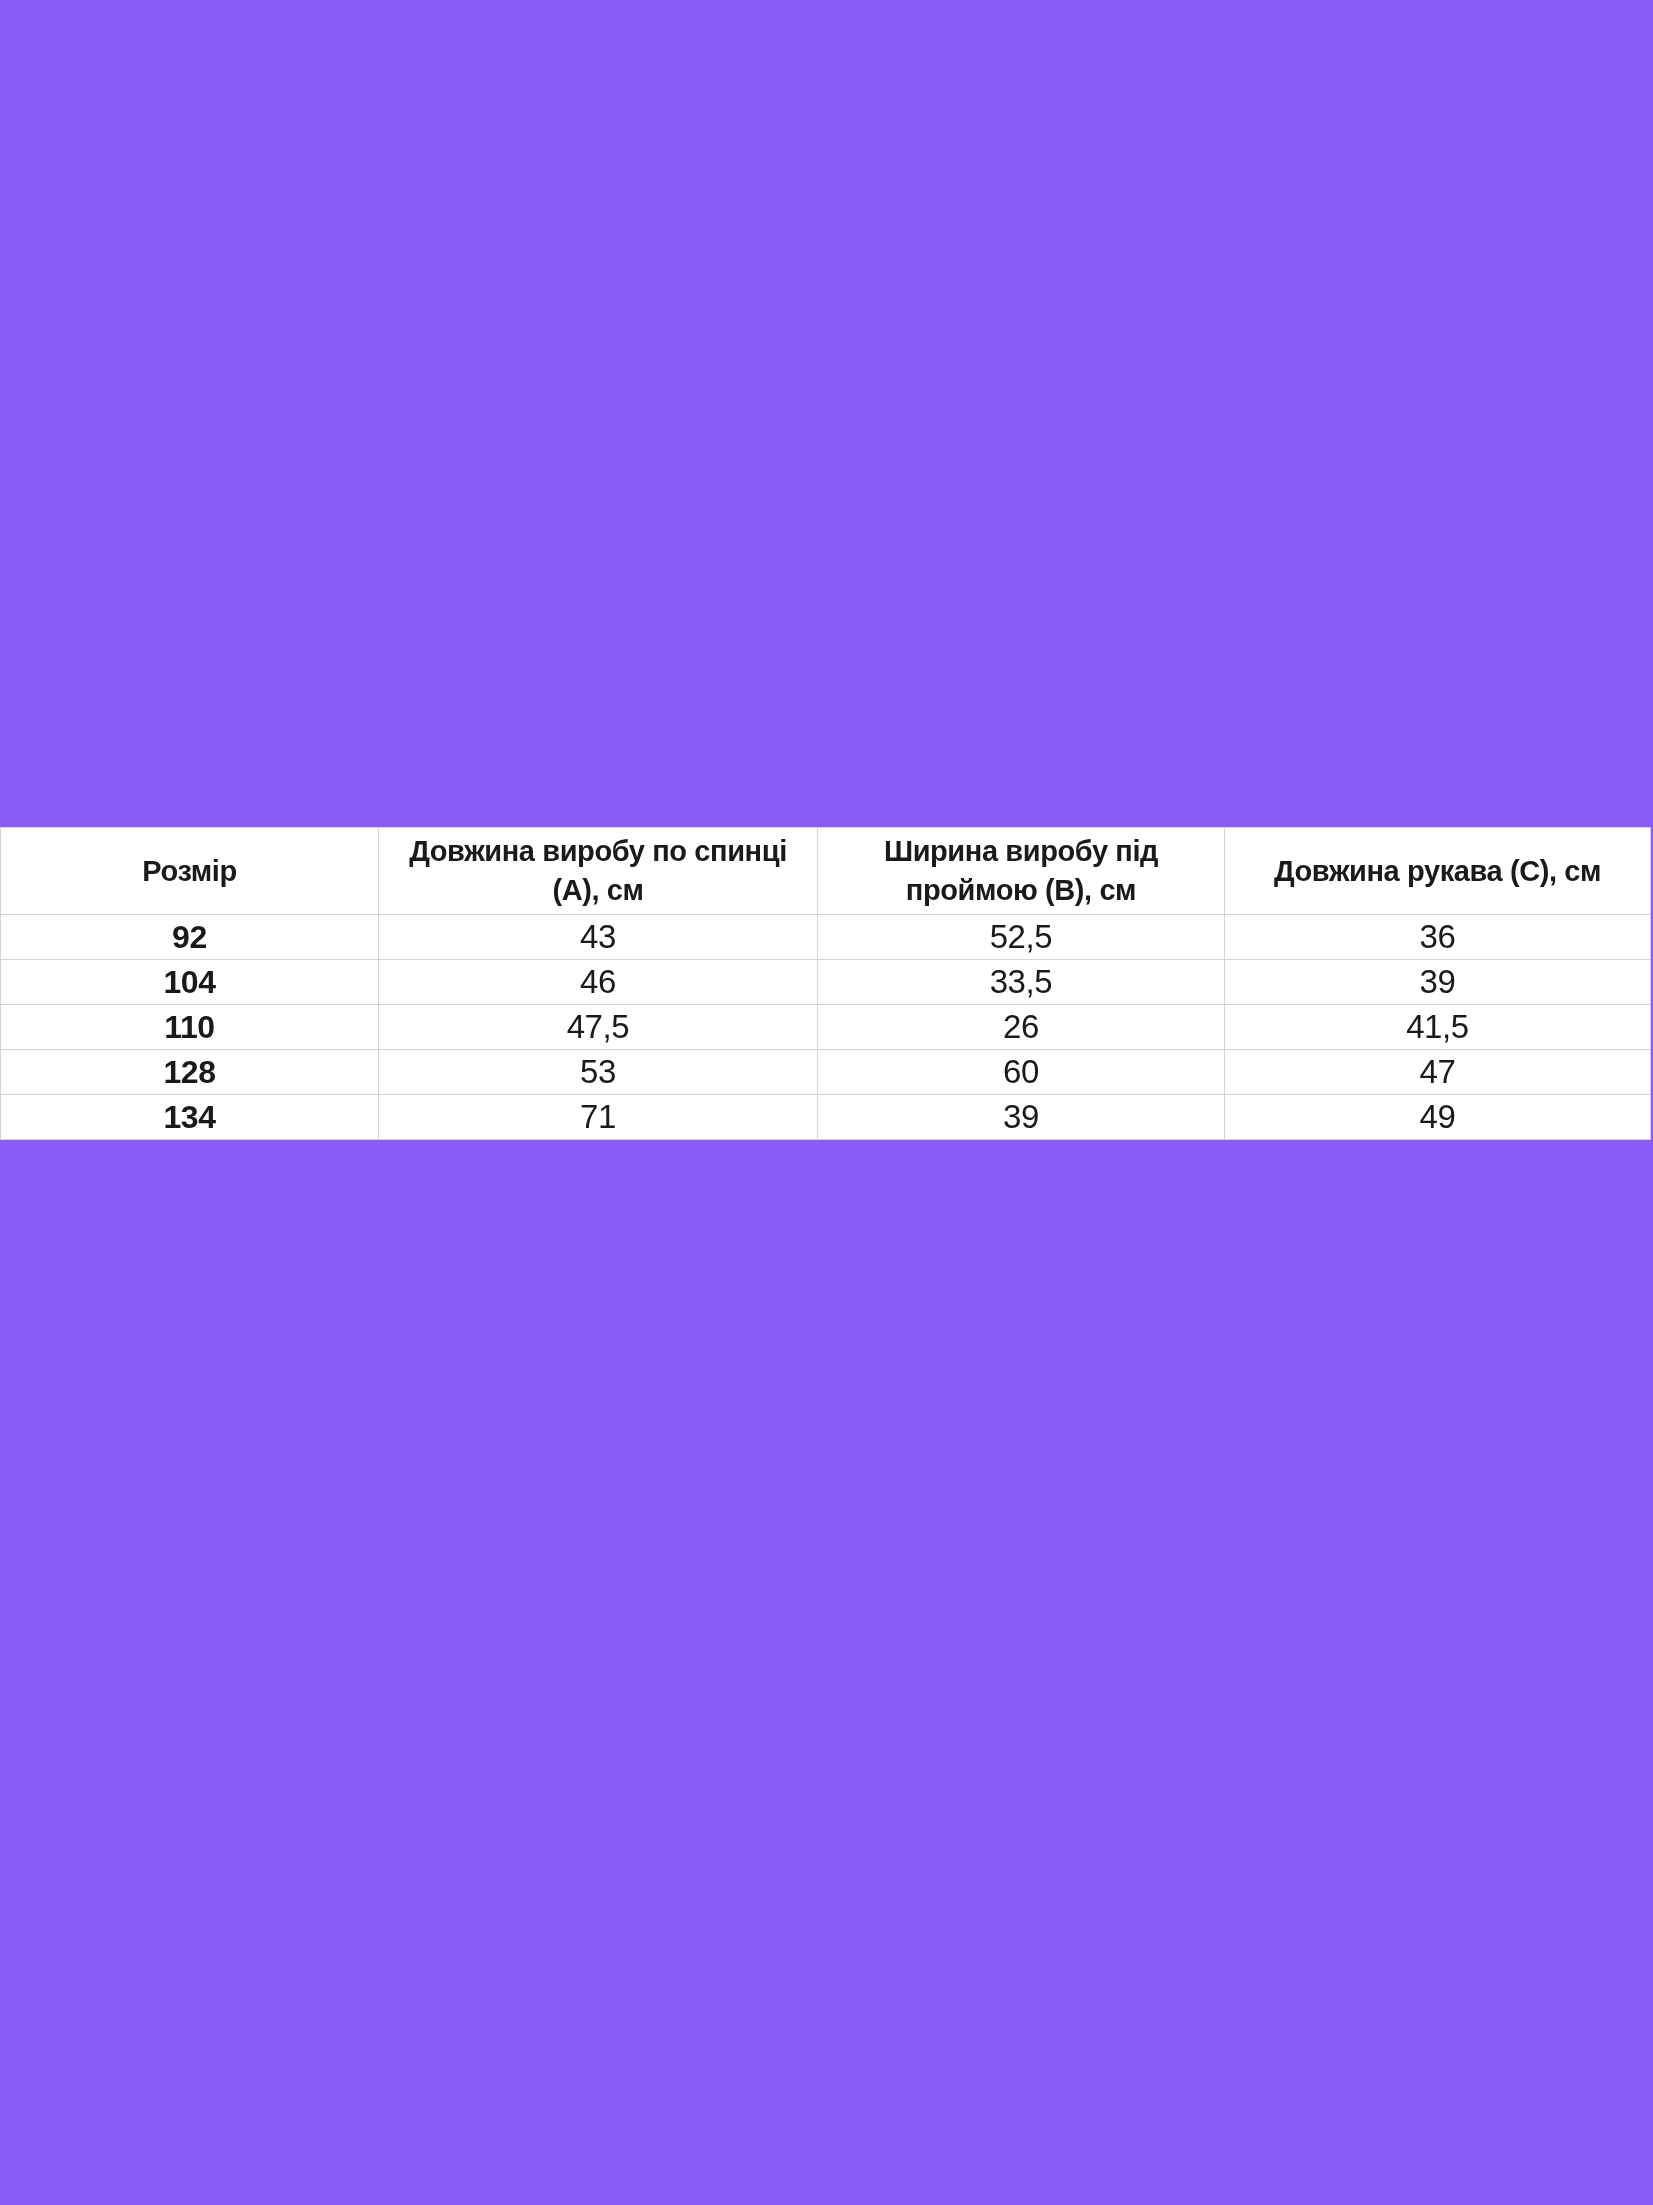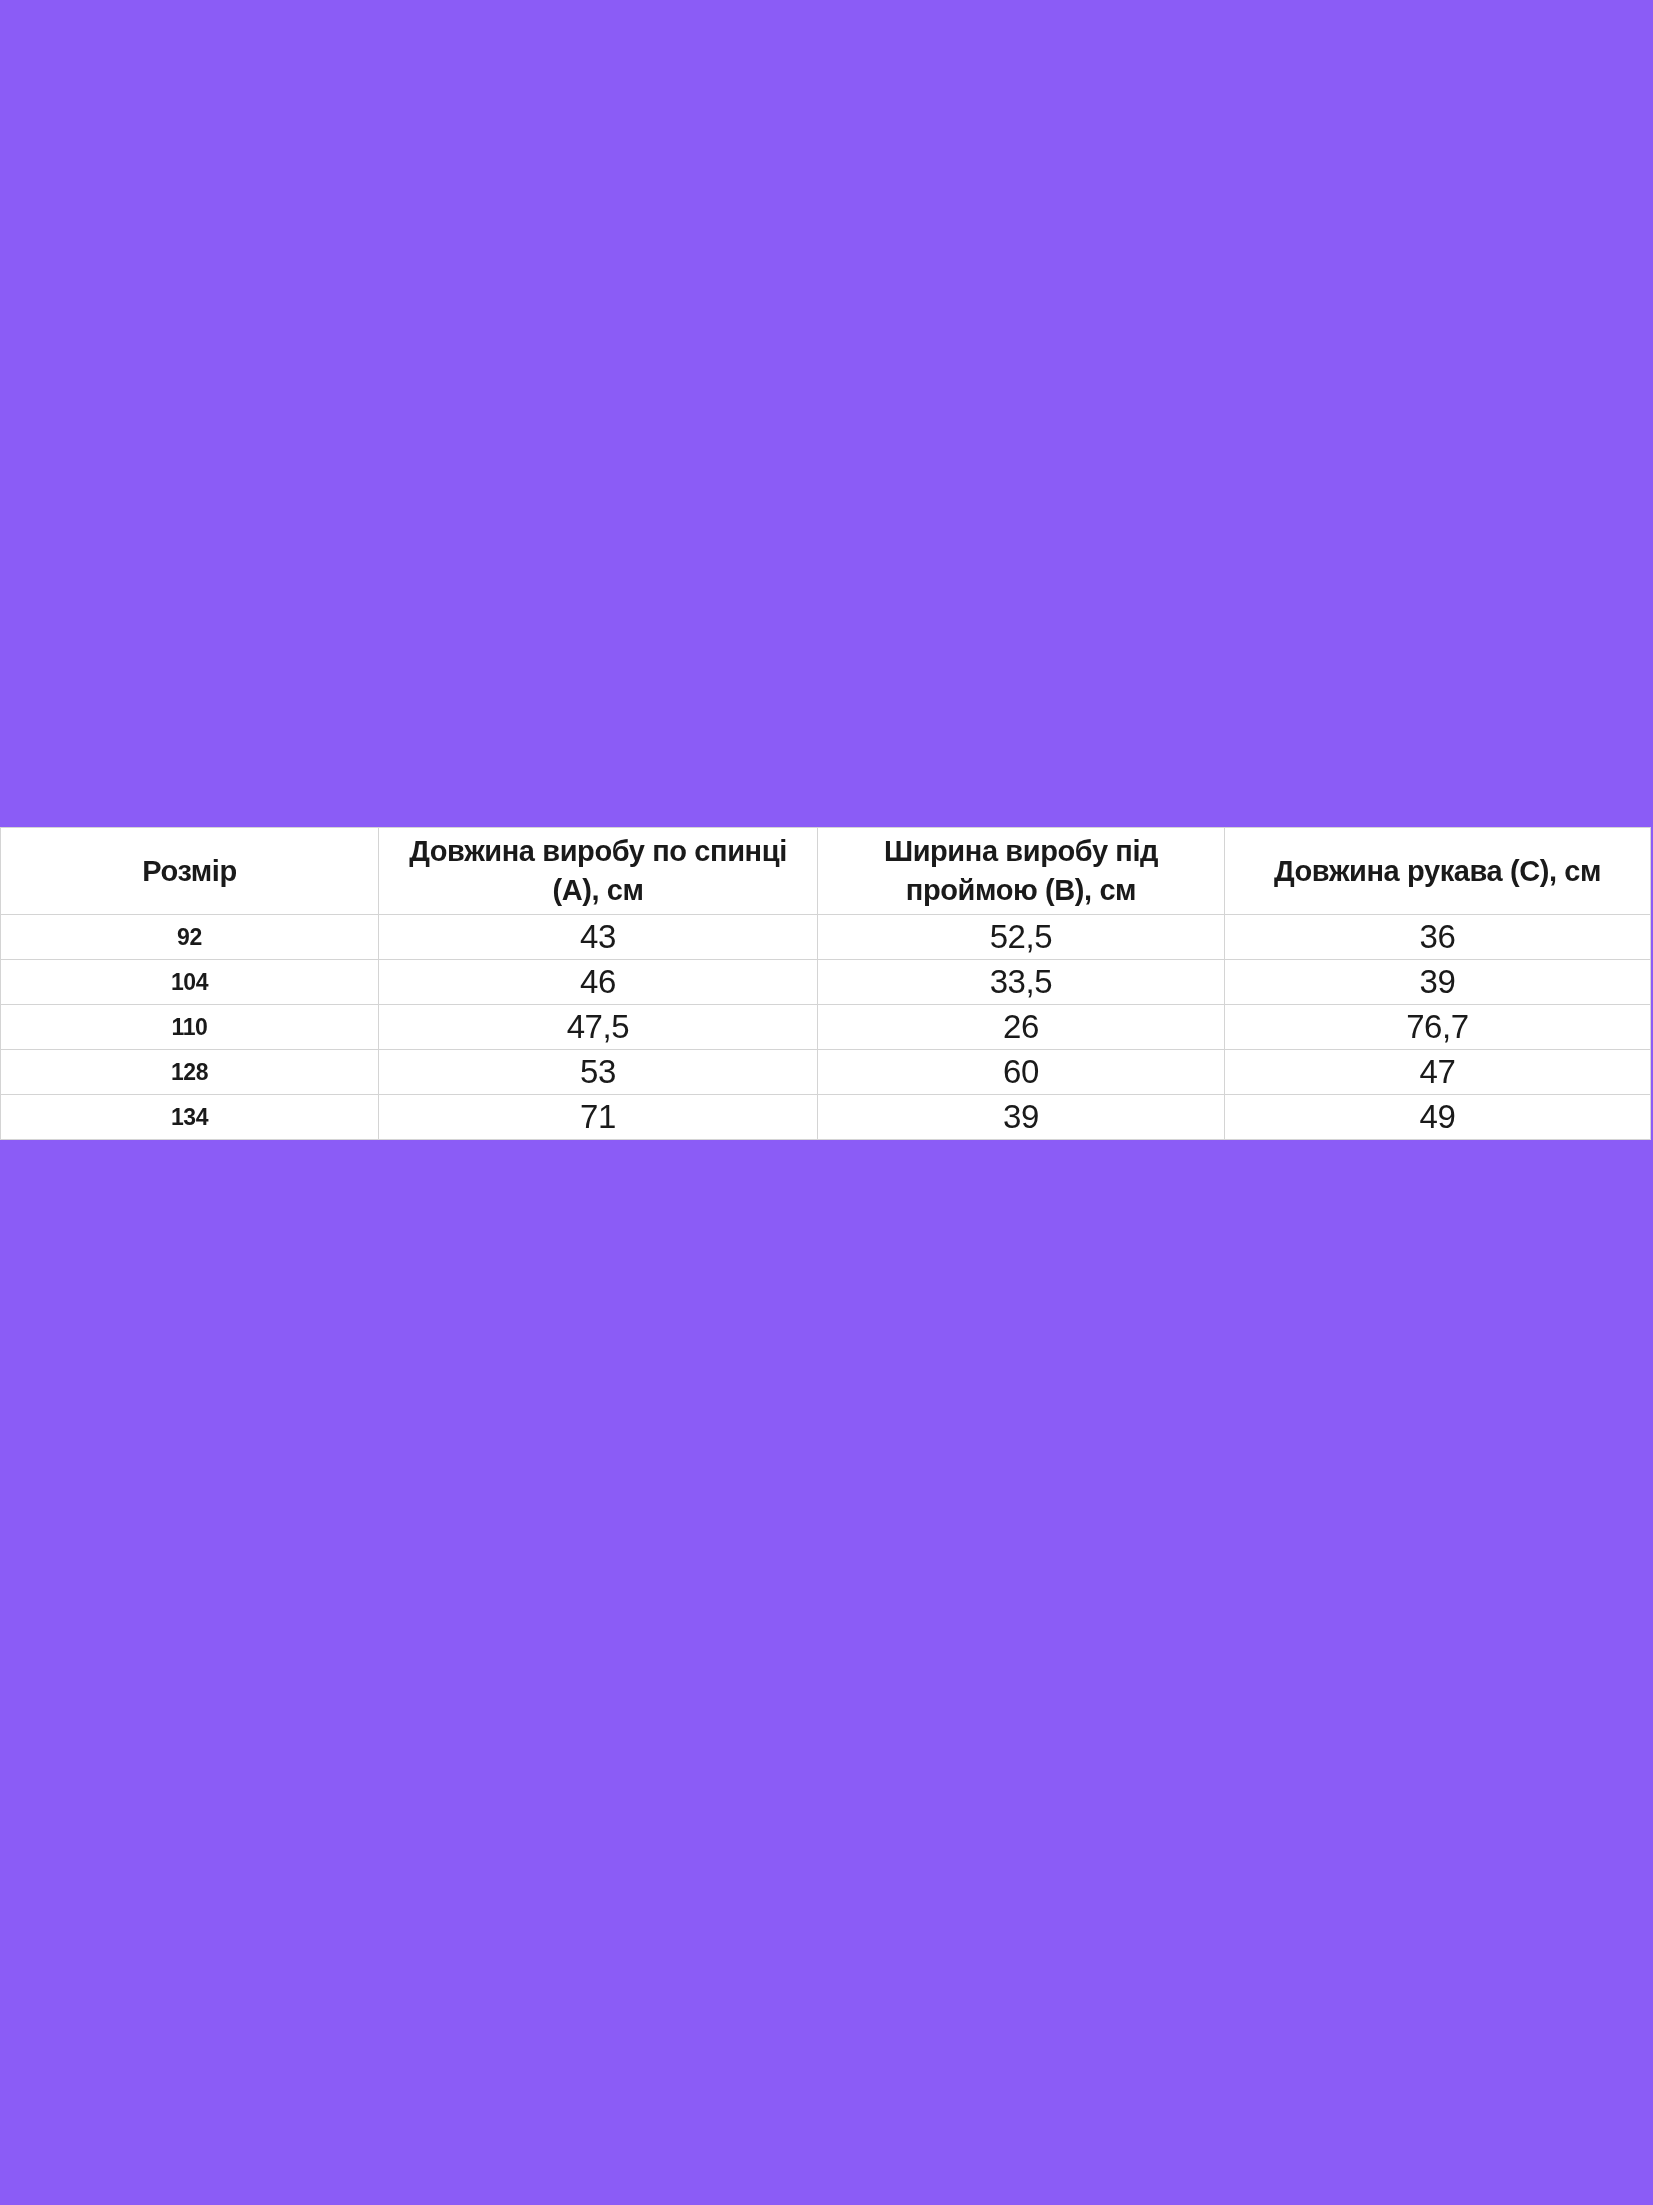--- a/index.html
+++ b/index.html
@@ -45,21 +45,21 @@
   }
   table.size-chart tbody tr {
     height: 45px;
   }
   table.size-chart tbody td {
     font-size: 33px;
     font-weight: normal;
   }
   table.size-chart tbody td.size-col {
     font-weight: bold;
-    font-size: 23px;
+    font-size: 32px;
   }
 </style>
 </head>
 <body>
 
 <div id="canvas">
   <table class="size-chart">
     <colgroup>
       <col class="c1">
         <col class="c2">
@@ -84,21 +84,21 @@
       <tr>
         <td class="size-col">104</td>
         <td>46</td>
         <td>33,5</td>
         <td>39</td>
       </tr>
       <tr>
         <td class="size-col">110</td>
         <td>47,5</td>
         <td>26</td>
-        <td>76,7</td>
+        <td>41,5</td>
       </tr>
       <tr>
         <td class="size-col">128</td>
         <td>53</td>
         <td>60</td>
         <td>47</td>
       </tr>
       <tr>
         <td class="size-col">134</td>
         <td>71</td>

